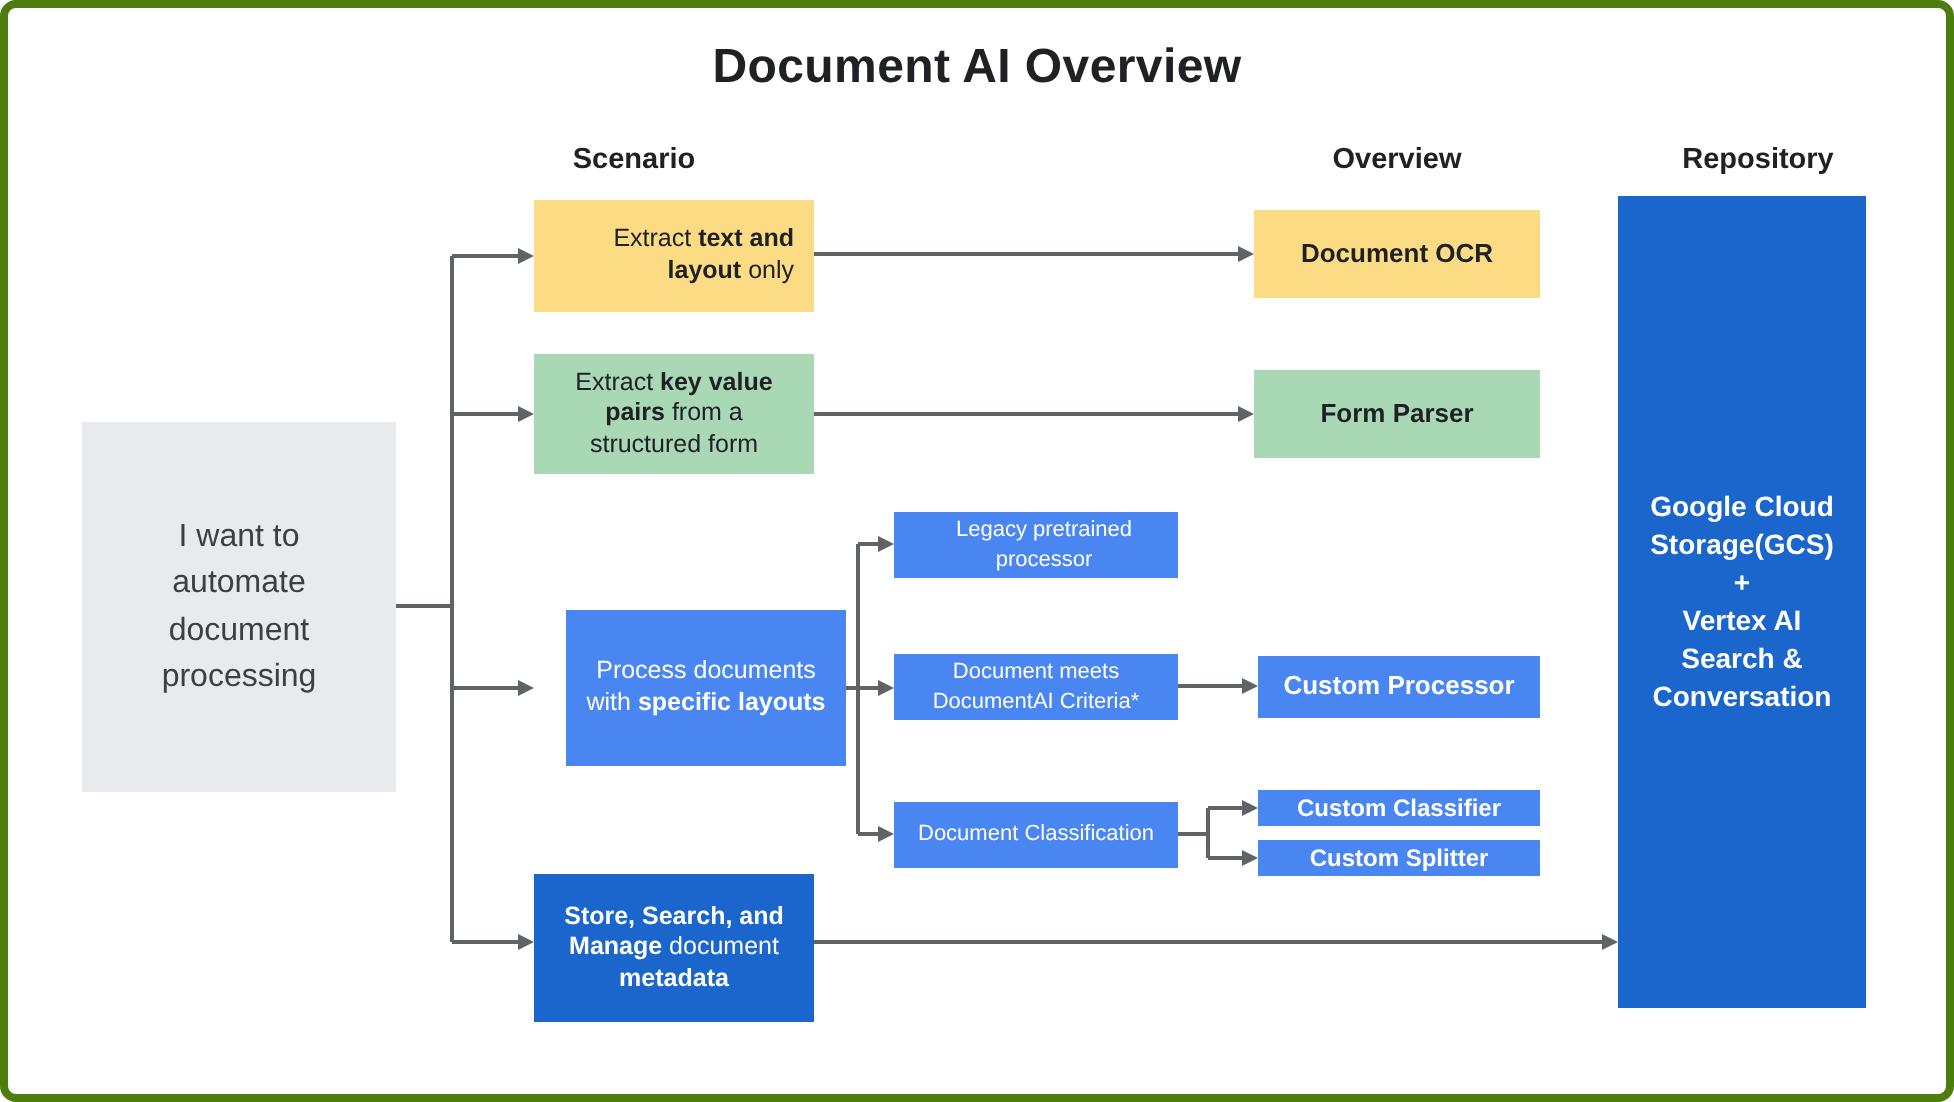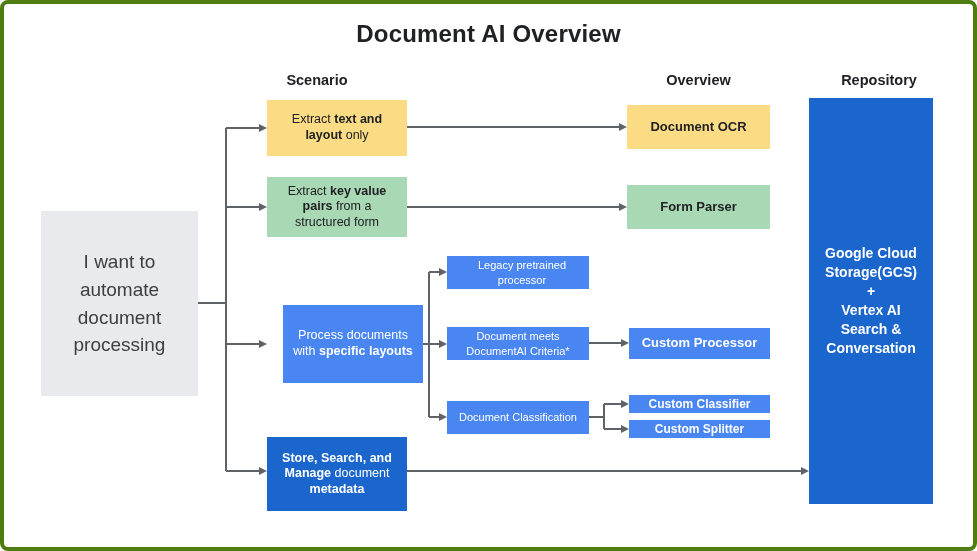--- a/index.html
+++ b/index.html
@@ -12,23 +12,23 @@
     position:absolute;left:0;right:0;top:16px;text-align:center;
     font-size:24px;font-weight:bold;color:var(--ink);letter-spacing:.2px;
   }
   .col-header{
     position:absolute;text-align:center;font-size:14.5px;font-weight:bold;color:var(--ink);
   }
   .box{
     position:absolute;box-sizing:border-box;display:flex;align-items:center;justify-content:center;
     text-align:center;line-height:1.25;
   }
-  .start-box{background:var(--gray);color:#3c4043;font-size:19px;padding:4px;line-height:1.45;}
+  .start-box{background:var(--gray);color:#3c4043;font-size:16px;padding:16px;line-height:1.45;}
   .scenario{font-size:12.5px;color:var(--ink);padding:4px 10px;}
-  .scenario.yellow{background:var(--yellow);}
+  .scenario.yellow{background:var(--yellow);text-align:right;}
   .scenario.green{background:var(--green);}
   .scenario.blue{background:var(--blue);color:var(--white);margin-left:16px;}
   .scenario.darkblue{background:var(--darkblue);color:var(--white);}
   .subbox{background:var(--blue);color:var(--white);font-size:11px;padding:2px 8px;line-height:1.3;}
   .proc{font-weight:bold;}
   .proc.yellow{background:var(--yellow);color:var(--ink);font-size:13px;}
   .proc.green{background:var(--green);color:var(--ink);font-size:13px;}
   .proc.blue{background:var(--blue);color:var(--white);font-size:13px;}
   .proc.small{font-size:12px;}
   .repo-box{

